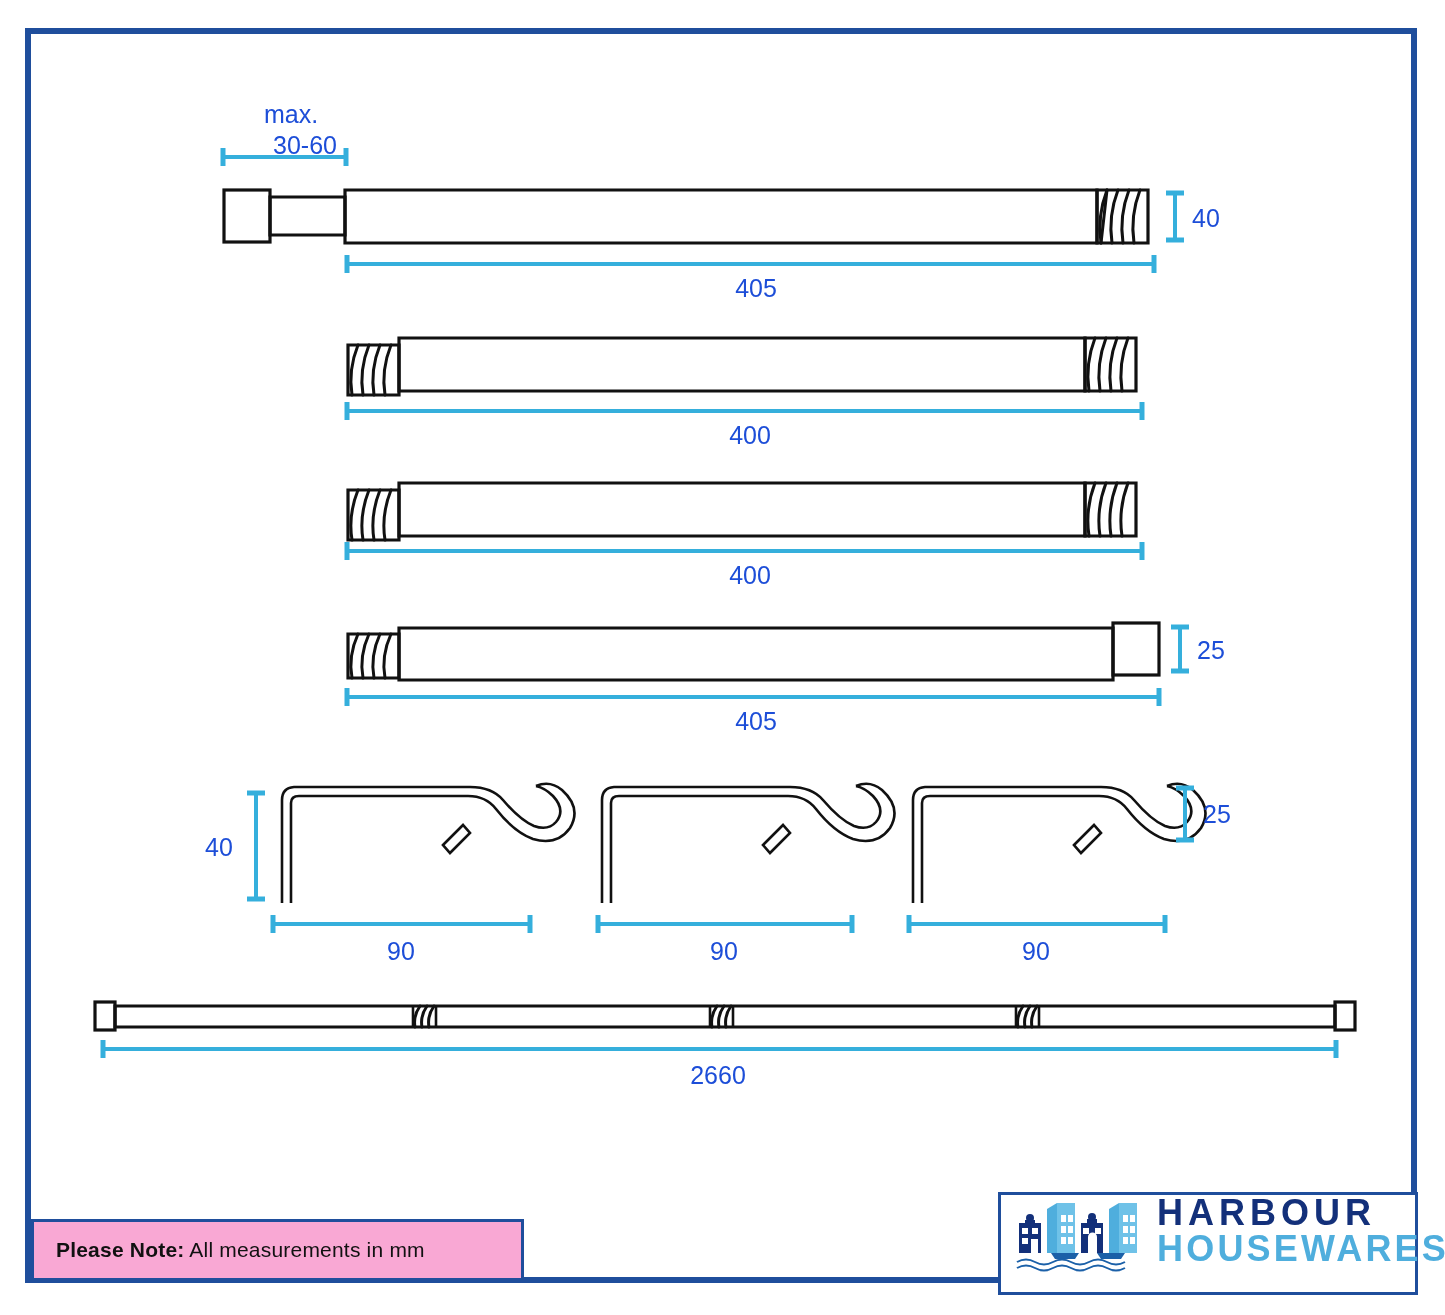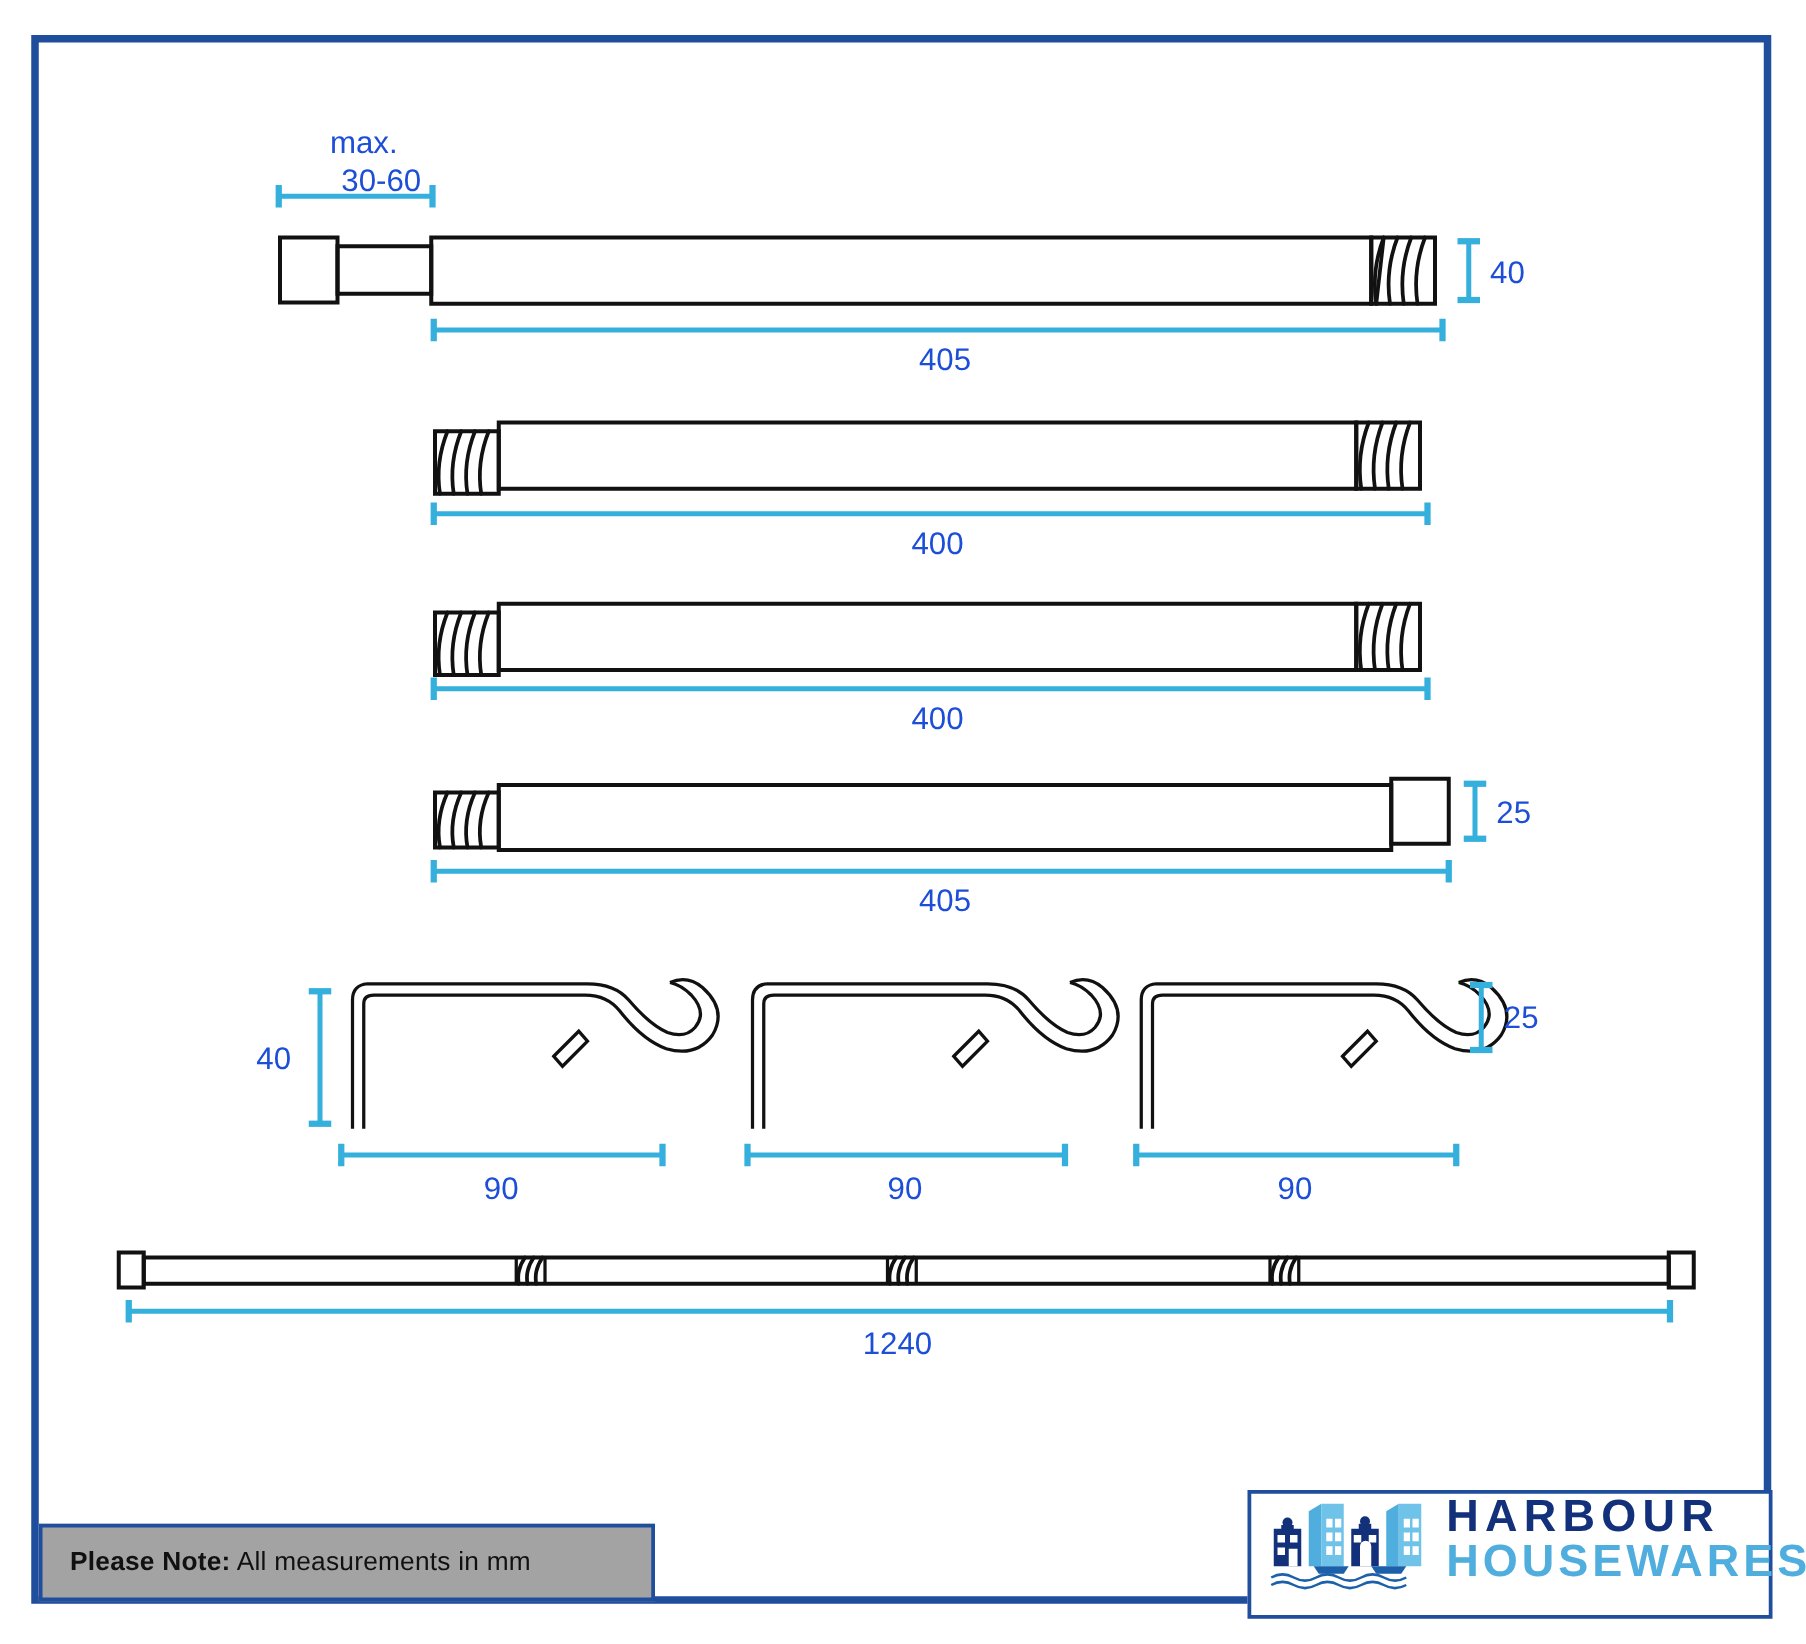--- a/index.html
+++ b/index.html
@@ -6,21 +6,21 @@
   body{width:1445px;height:1315px;position:relative;
        font-family:"Liberation Sans", sans-serif;overflow:hidden;}
 
   #frame{position:absolute;left:25px;top:28px;width:1392px;height:1255px;
          border:6px solid #1F4E9C;box-sizing:border-box;background:#ffffff;}
 
   #canvas{position:absolute;left:0;top:0;width:1445px;height:1315px;}
 
   
   #note-box{position:absolute;left:31px;top:1219px;width:493px;height:62px;
-            border:3px solid #1F4E9C;box-sizing:border-box;background:#a3a3a3;
+            border:3px solid #1F4E9C;box-sizing:border-box;background:#f9a8d4;
             display:flex;align-items:center;}
   #note-text{padding-left:22px;font-size:21px;color:#111;letter-spacing:.2px;}
   #note-text b{font-weight:bold;}
 
   
   #logo-box{position:absolute;left:998px;top:1192px;width:420px;height:103px;
             border:3px solid #1F4E9C;box-sizing:border-box;background:#fff;
             display:flex;align-items:flex-start;}
   #logo-mark{width:140px;height:78px;margin-left:10px;flex:0 0 auto;}
   #logo-words{margin-left:6px;line-height:1;}
@@ -254,21 +254,21 @@
 
 <div class="dimtext ctr" style="left:756px;top:707px;">405</div>
 <div class="dimtext" style="left:1197px;top:636px;">25</div>
 
 <div class="dimtext" style="left:205px;top:833px;">40</div>
 <div class="dimtext ctr" style="left:401px;top:937px;">90</div>
 <div class="dimtext ctr" style="left:724px;top:937px;">90</div>
 <div class="dimtext ctr" style="left:1036px;top:937px;">90</div>
 <div class="dimtext" style="left:1203px;top:800px;">25</div>
 
-<div class="dimtext ctr" style="left:718px;top:1061px;">1240</div>
+<div class="dimtext ctr" style="left:718px;top:1061px;">2660</div>
 
 <div id="note-box">
   <div id="note-text">
     <b>Please Note:</b><span> All measurements in mm</span>
   </div>
 </div>
 
 <div id="logo-box">
   <svg id="logo-mark" viewBox="0 0 140 78">
 

